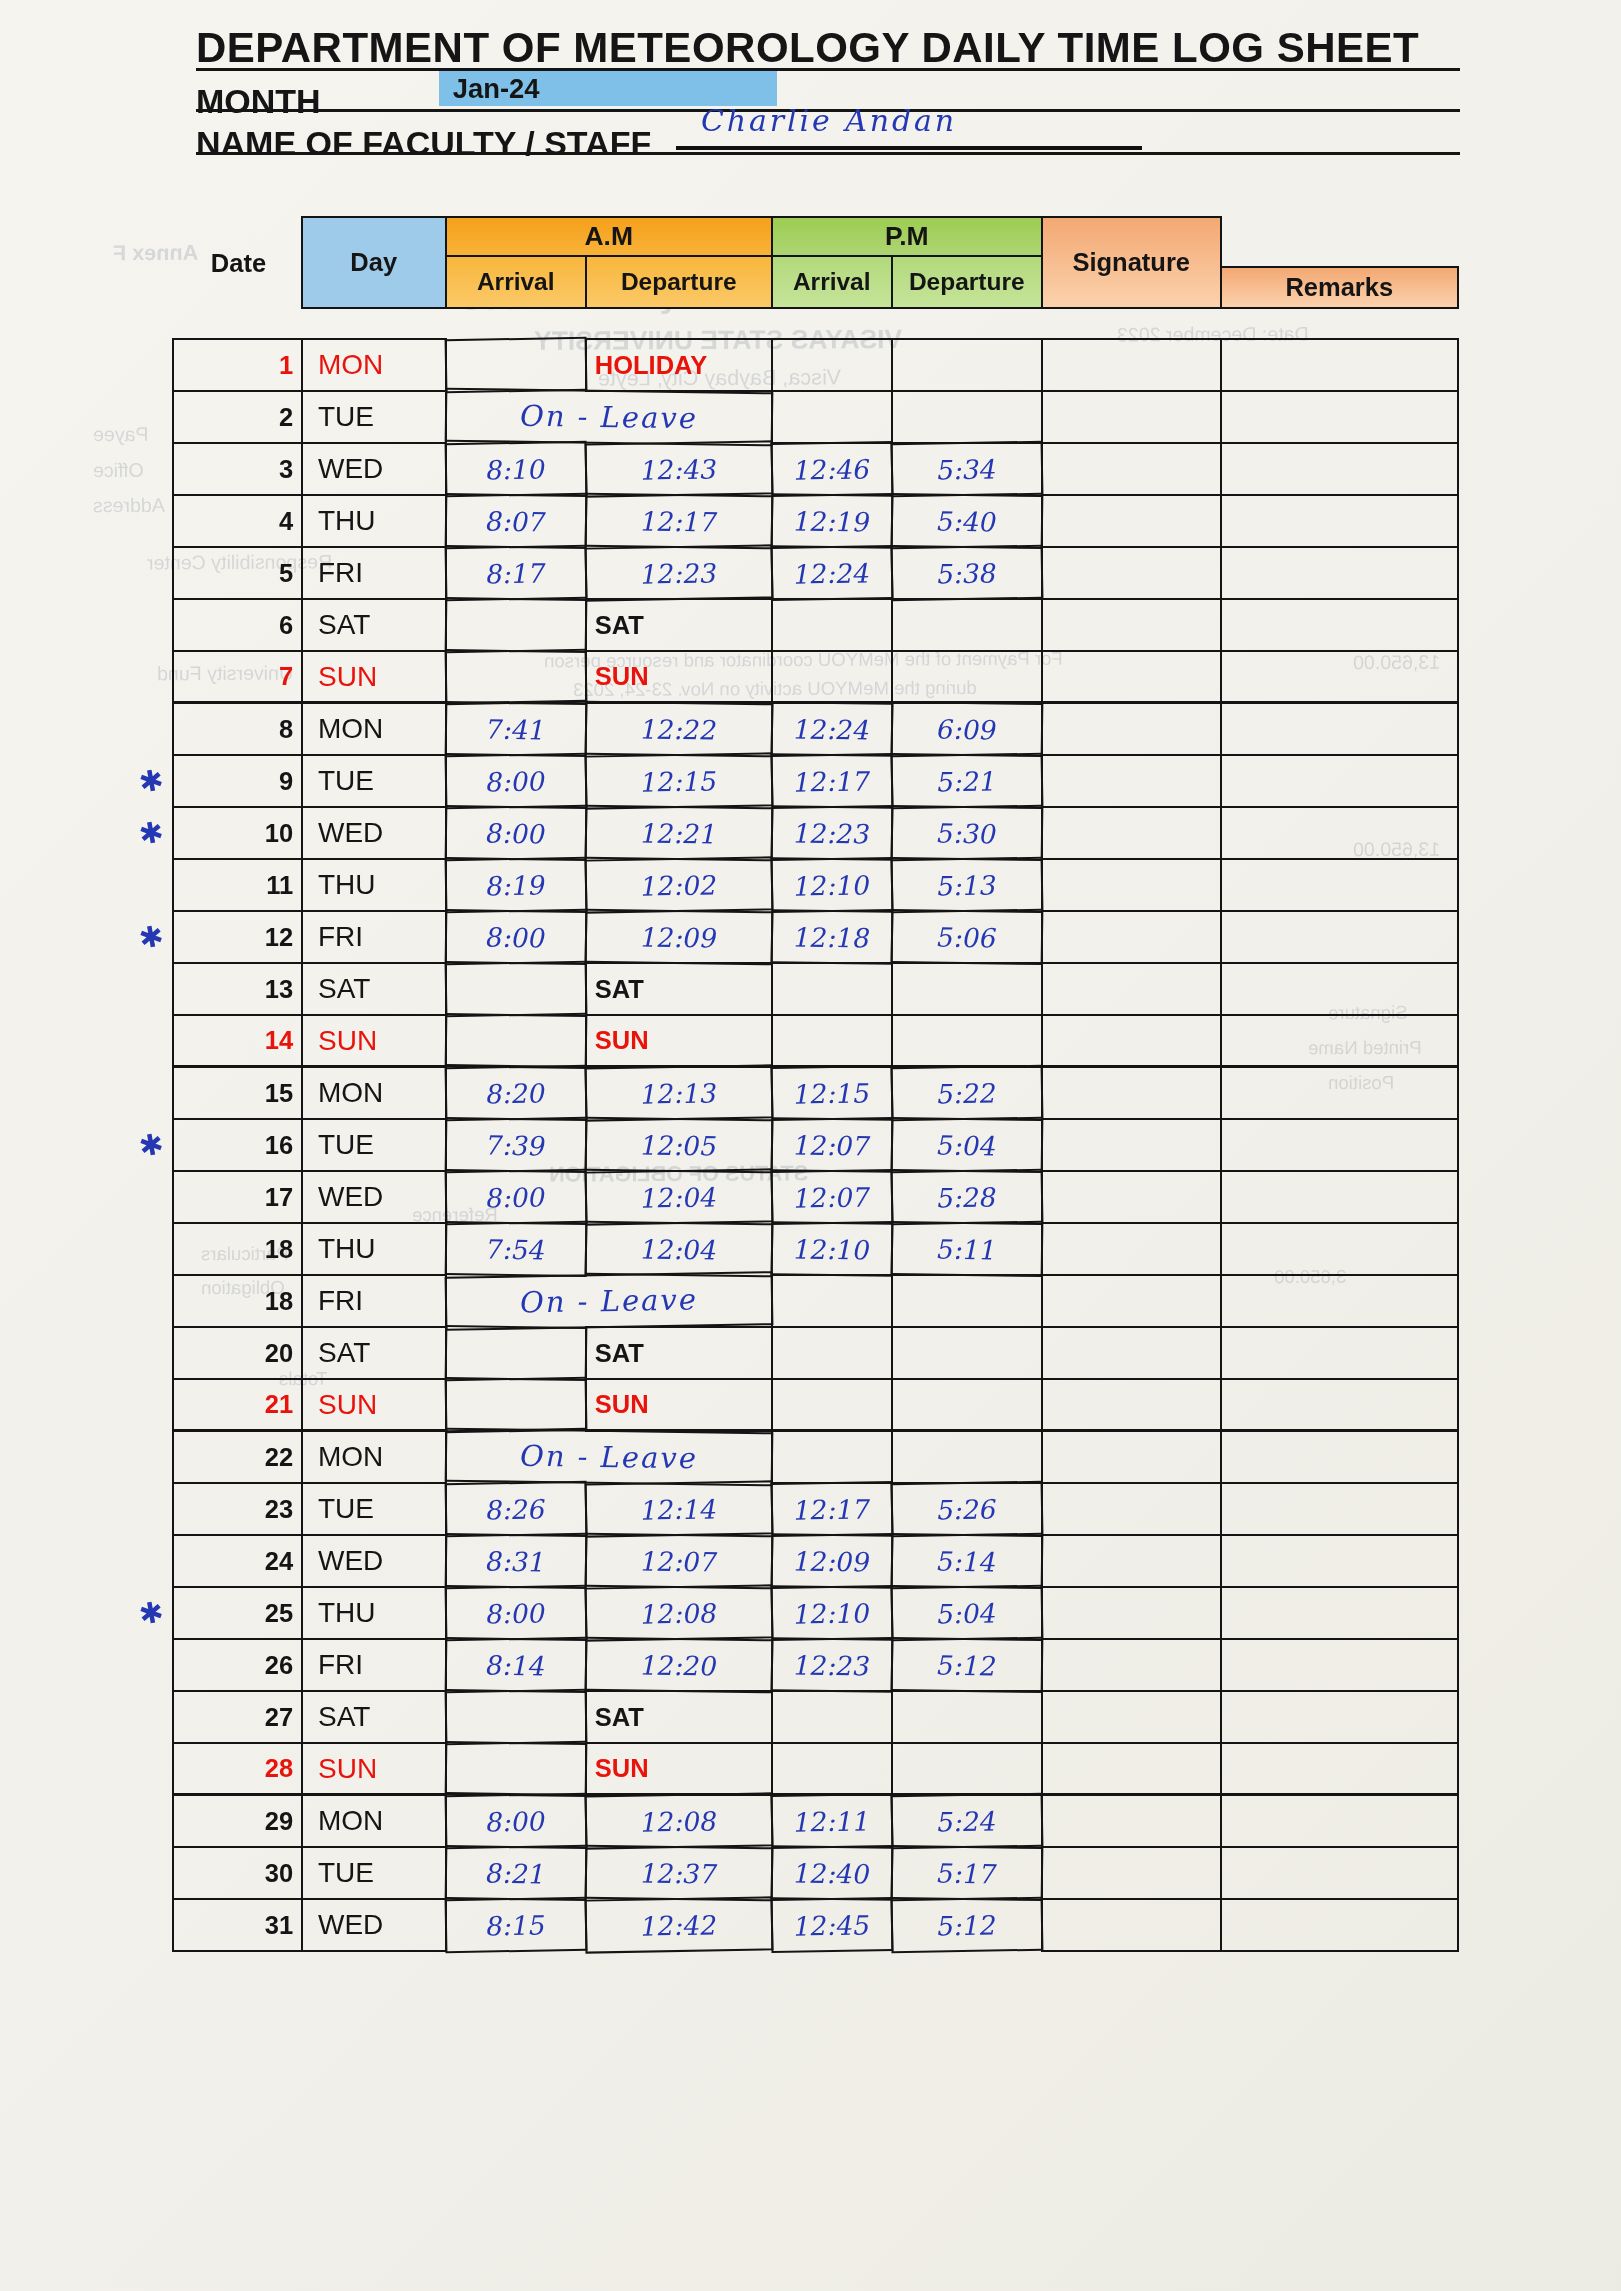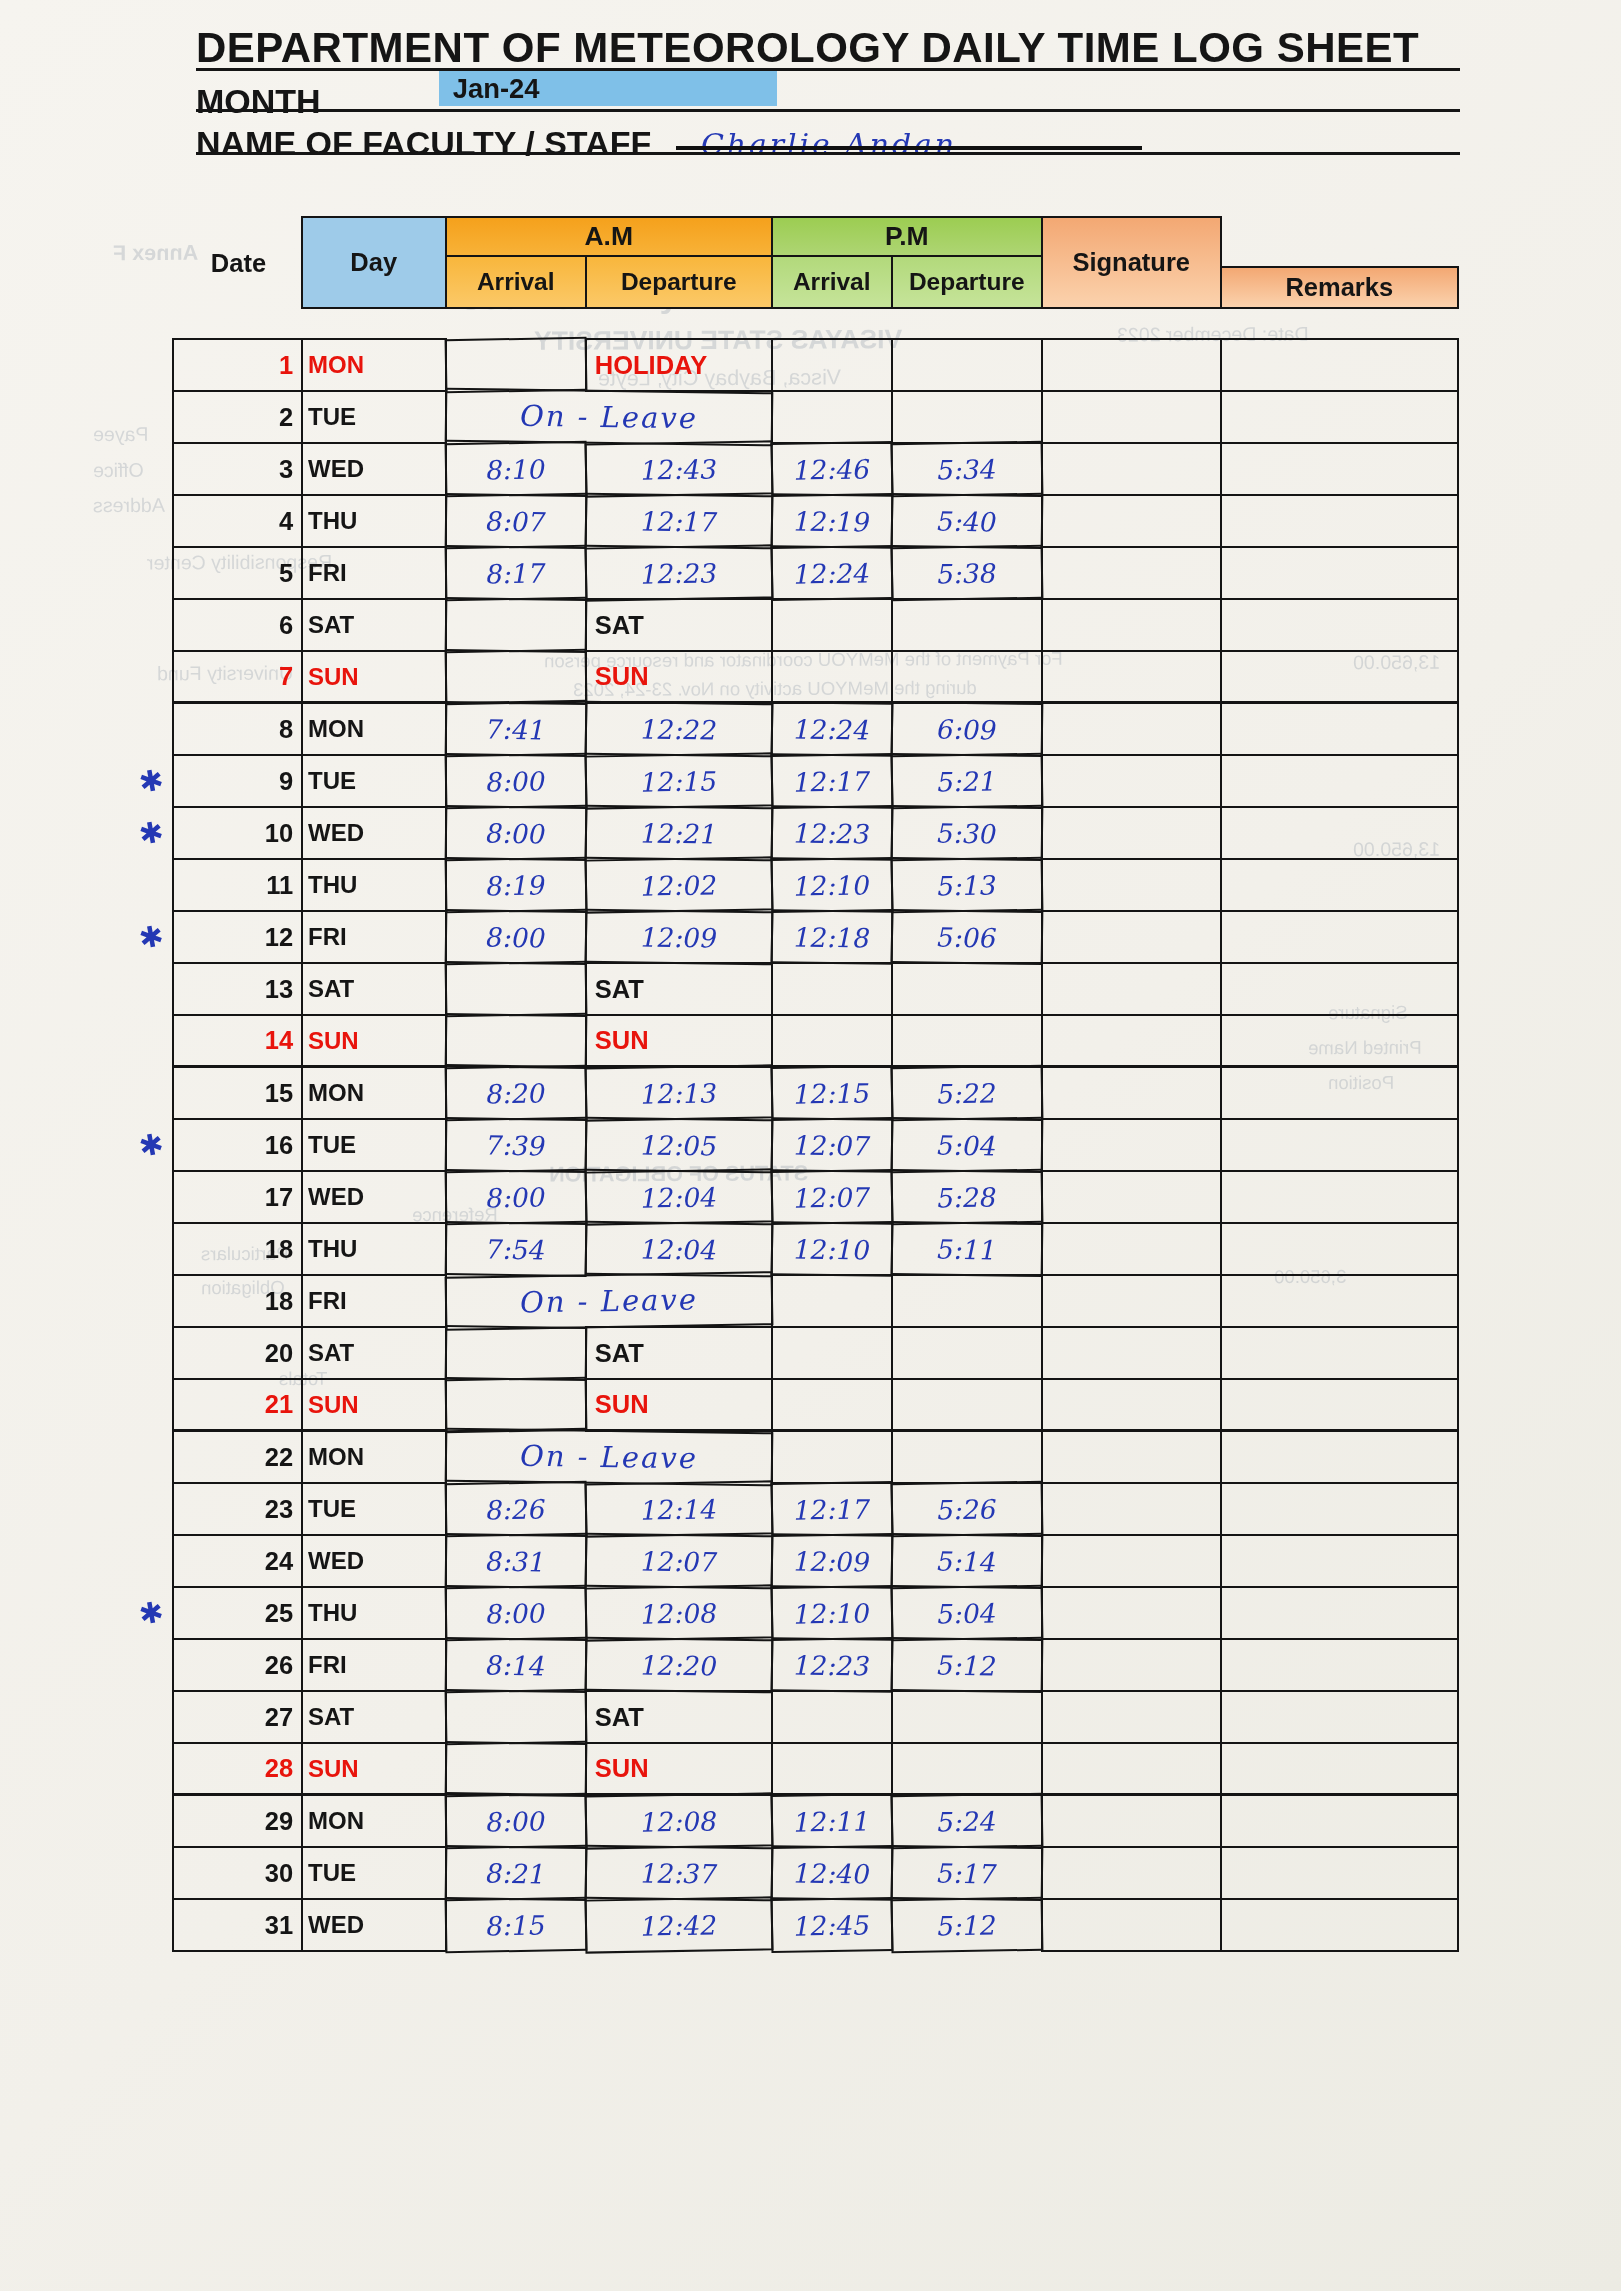--- a/index.html
+++ b/index.html
@@ -29,21 +29,21 @@
   .month-lbl{left:196px;top:74px;}
   .month-hl{
     position:absolute;left:439px;top:71px;width:338px;height:35px;
     background:#7fc0e8;font-size:27.4px;font-weight:bold;line-height:35px;
     padding-left:13.7px;box-sizing:border-box;
   }
   .name-lbl{left:196px;top:116px;}
   .name-underline{position:absolute;left:676px;top:146px;width:466px;height:3.9px;background:#101010;}
 
   .hw{font-family:"DejaVu Serif",serif;font-style:italic;color:#2438b4;}
-  .staff-name{position:absolute;left:701px;top:103px;font-size:30px;letter-spacing:2.9px;margin-top:24px;}
+  .staff-name{position:absolute;left:701px;top:103px;font-size:30px;letter-spacing:2.9px;}
 
   
   .hwrap{
     position:absolute;left:174px;top:218px;width:1286px;
     display:grid;
     grid-template-columns:129px 144px 140px 186px 120px 150px 179px 237px;
     grid-template-rows:39px 52px;
   }
   .hcell{
     border:2.5px solid #141414;margin:-2.5px 0 0 -2.5px;
@@ -66,21 +66,21 @@
     position:relative;display:grid;height:54px;
     grid-template-columns:129px 144px 140px 186px 120px 150px 179px 237px;
   }
   .trow + .trow{margin-top:-2px;}
   .cell{
     border:2px solid #141414;margin-left:-2px;box-sizing:border-box;
     display:flex;align-items:center;background:transparent;overflow:visible;
   }
   .trow.wk .cell{border-bottom-width:3.9px;}
   .c-date{justify-content:flex-end;padding-right:7.8px;font-weight:bold;font-size:25.5px;}
-  .c-day{padding-left:5px;font-weight:bold;font-size:24px;}
+  .c-day{padding-left:15px;font-weight:normal;font-size:28px;}
   .c-time{justify-content:center;font-size:26.5px;}
   .c-note{padding-left:7.8px;font-weight:bold;font-size:25.5px;}
   .c-leave{justify-content:center;font-size:29px;letter-spacing:2px;}
   .red{color:#e8140c;}
   .trow:nth-child(odd) .hw{transform:rotate(-1deg);}
   .trow:nth-child(even) .hw{transform:rotate(.8deg);}
   .mark{
     position:absolute;left:-35px;top:9.8px;font-size:29px;color:#2438b4;
     transform:rotate(-10deg);font-family:"DejaVu Serif",serif;
   }

